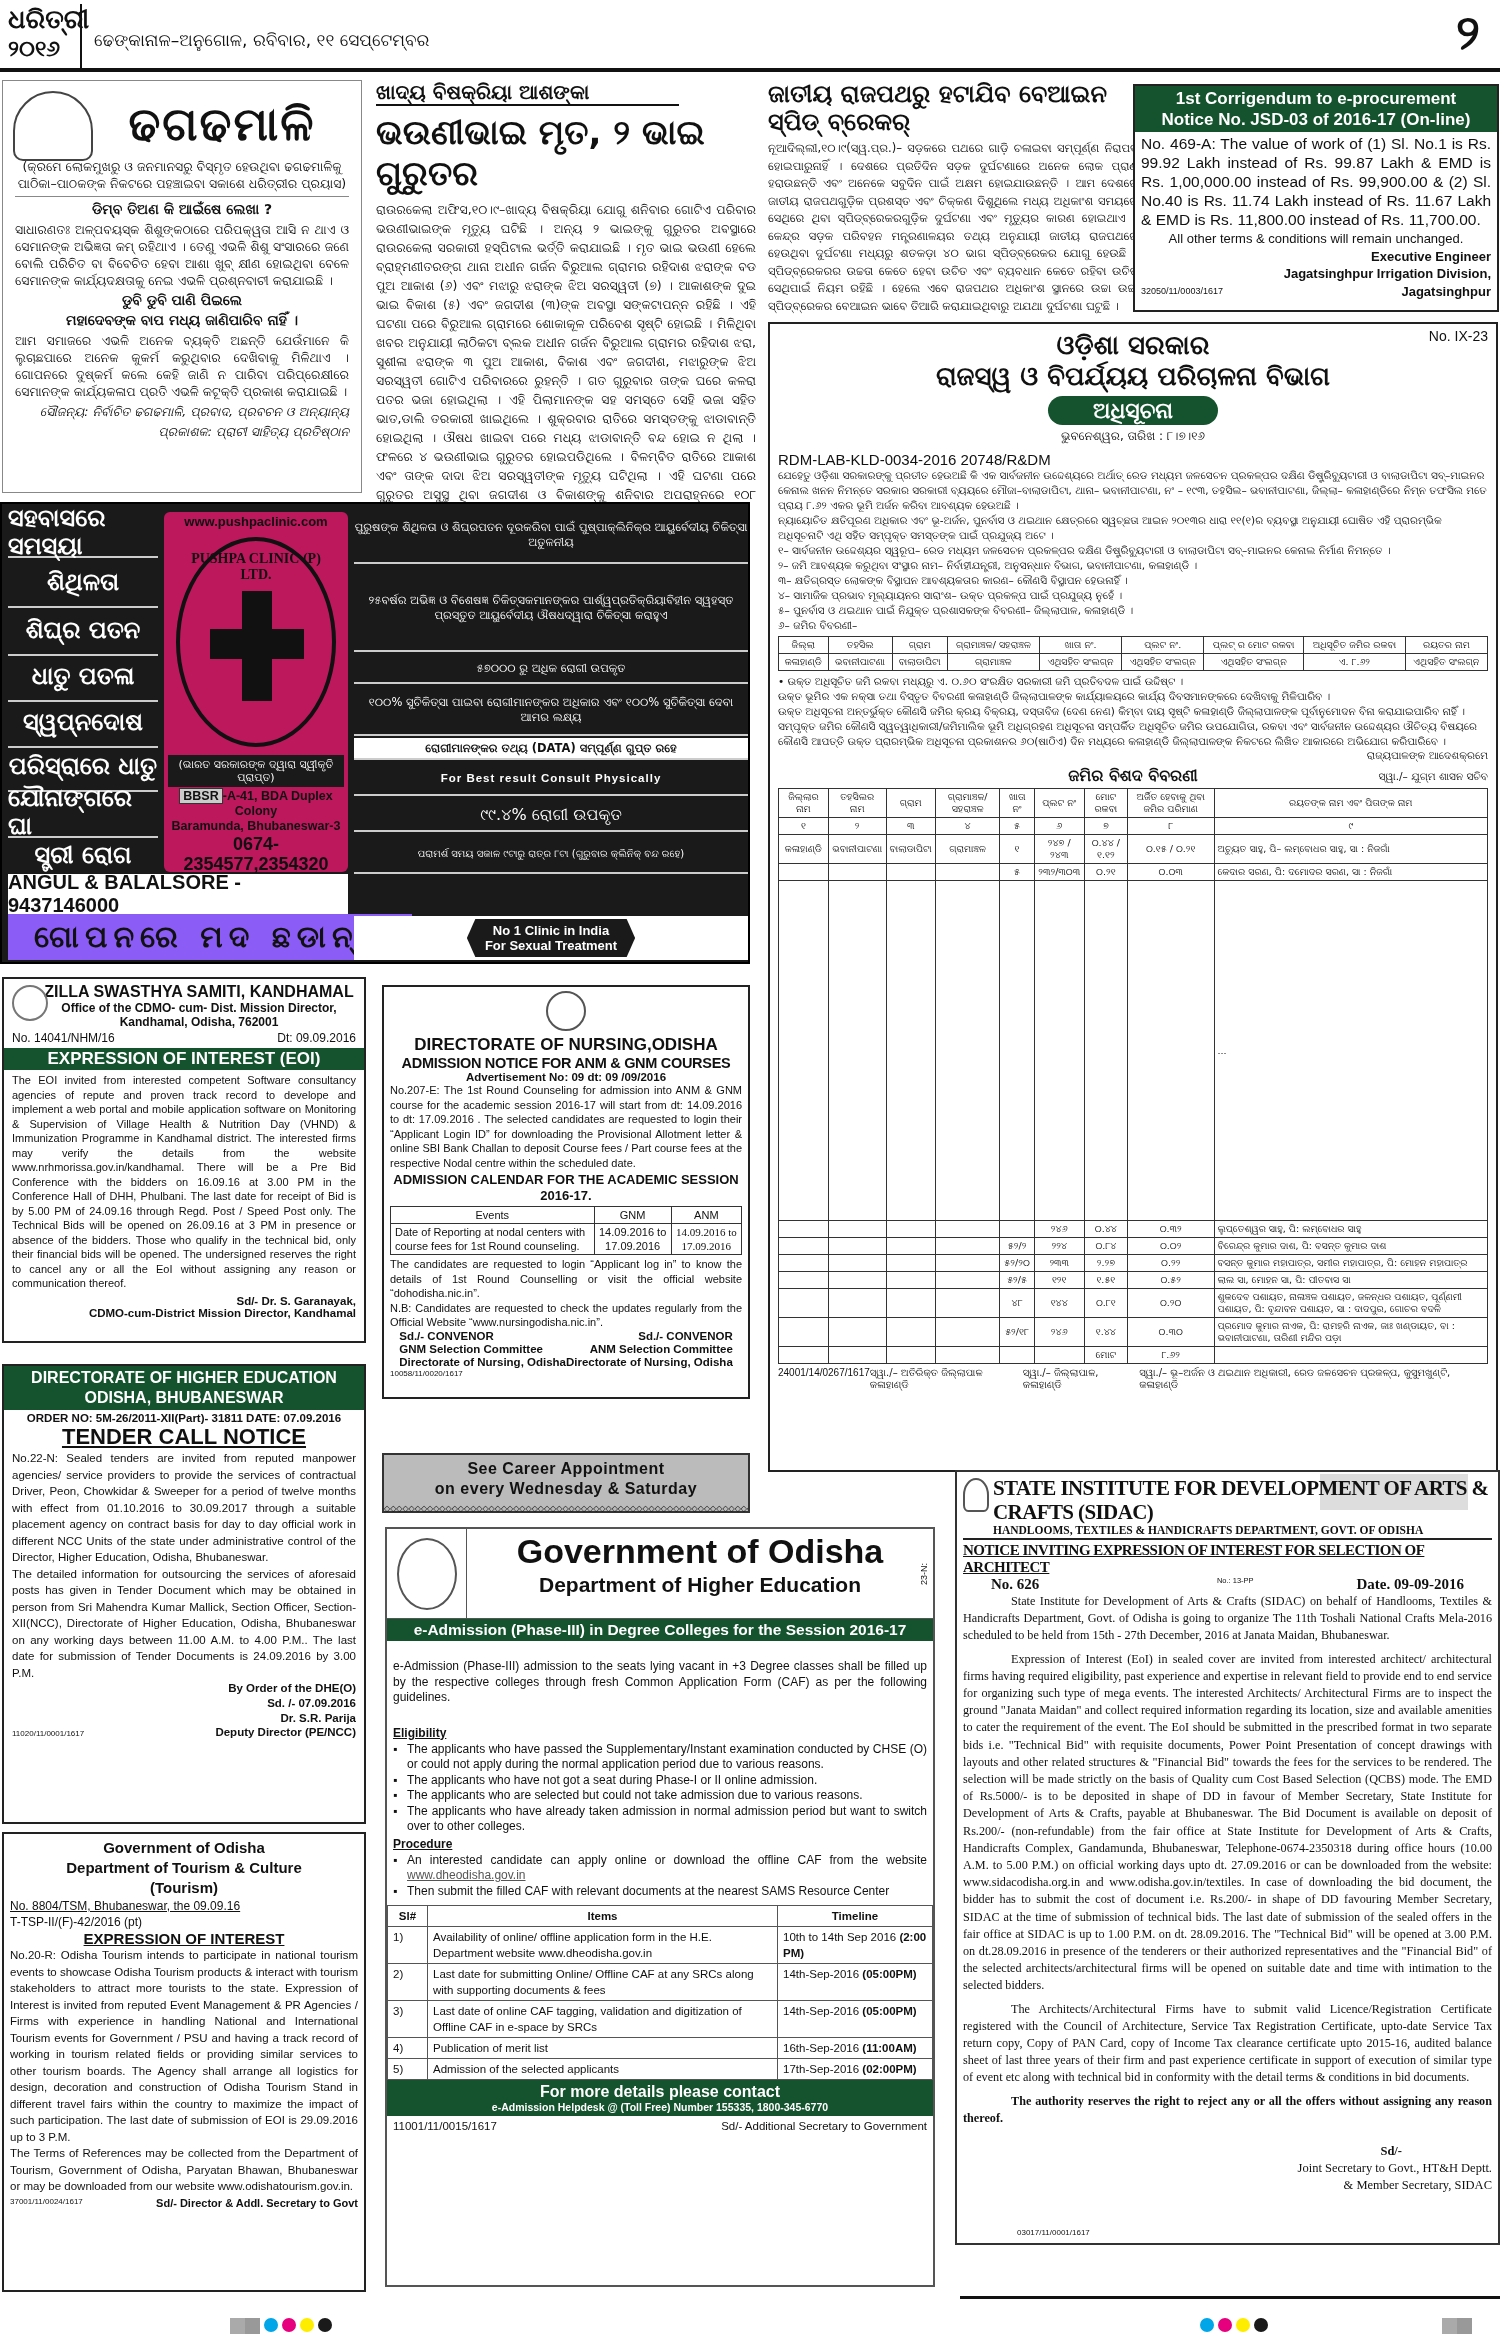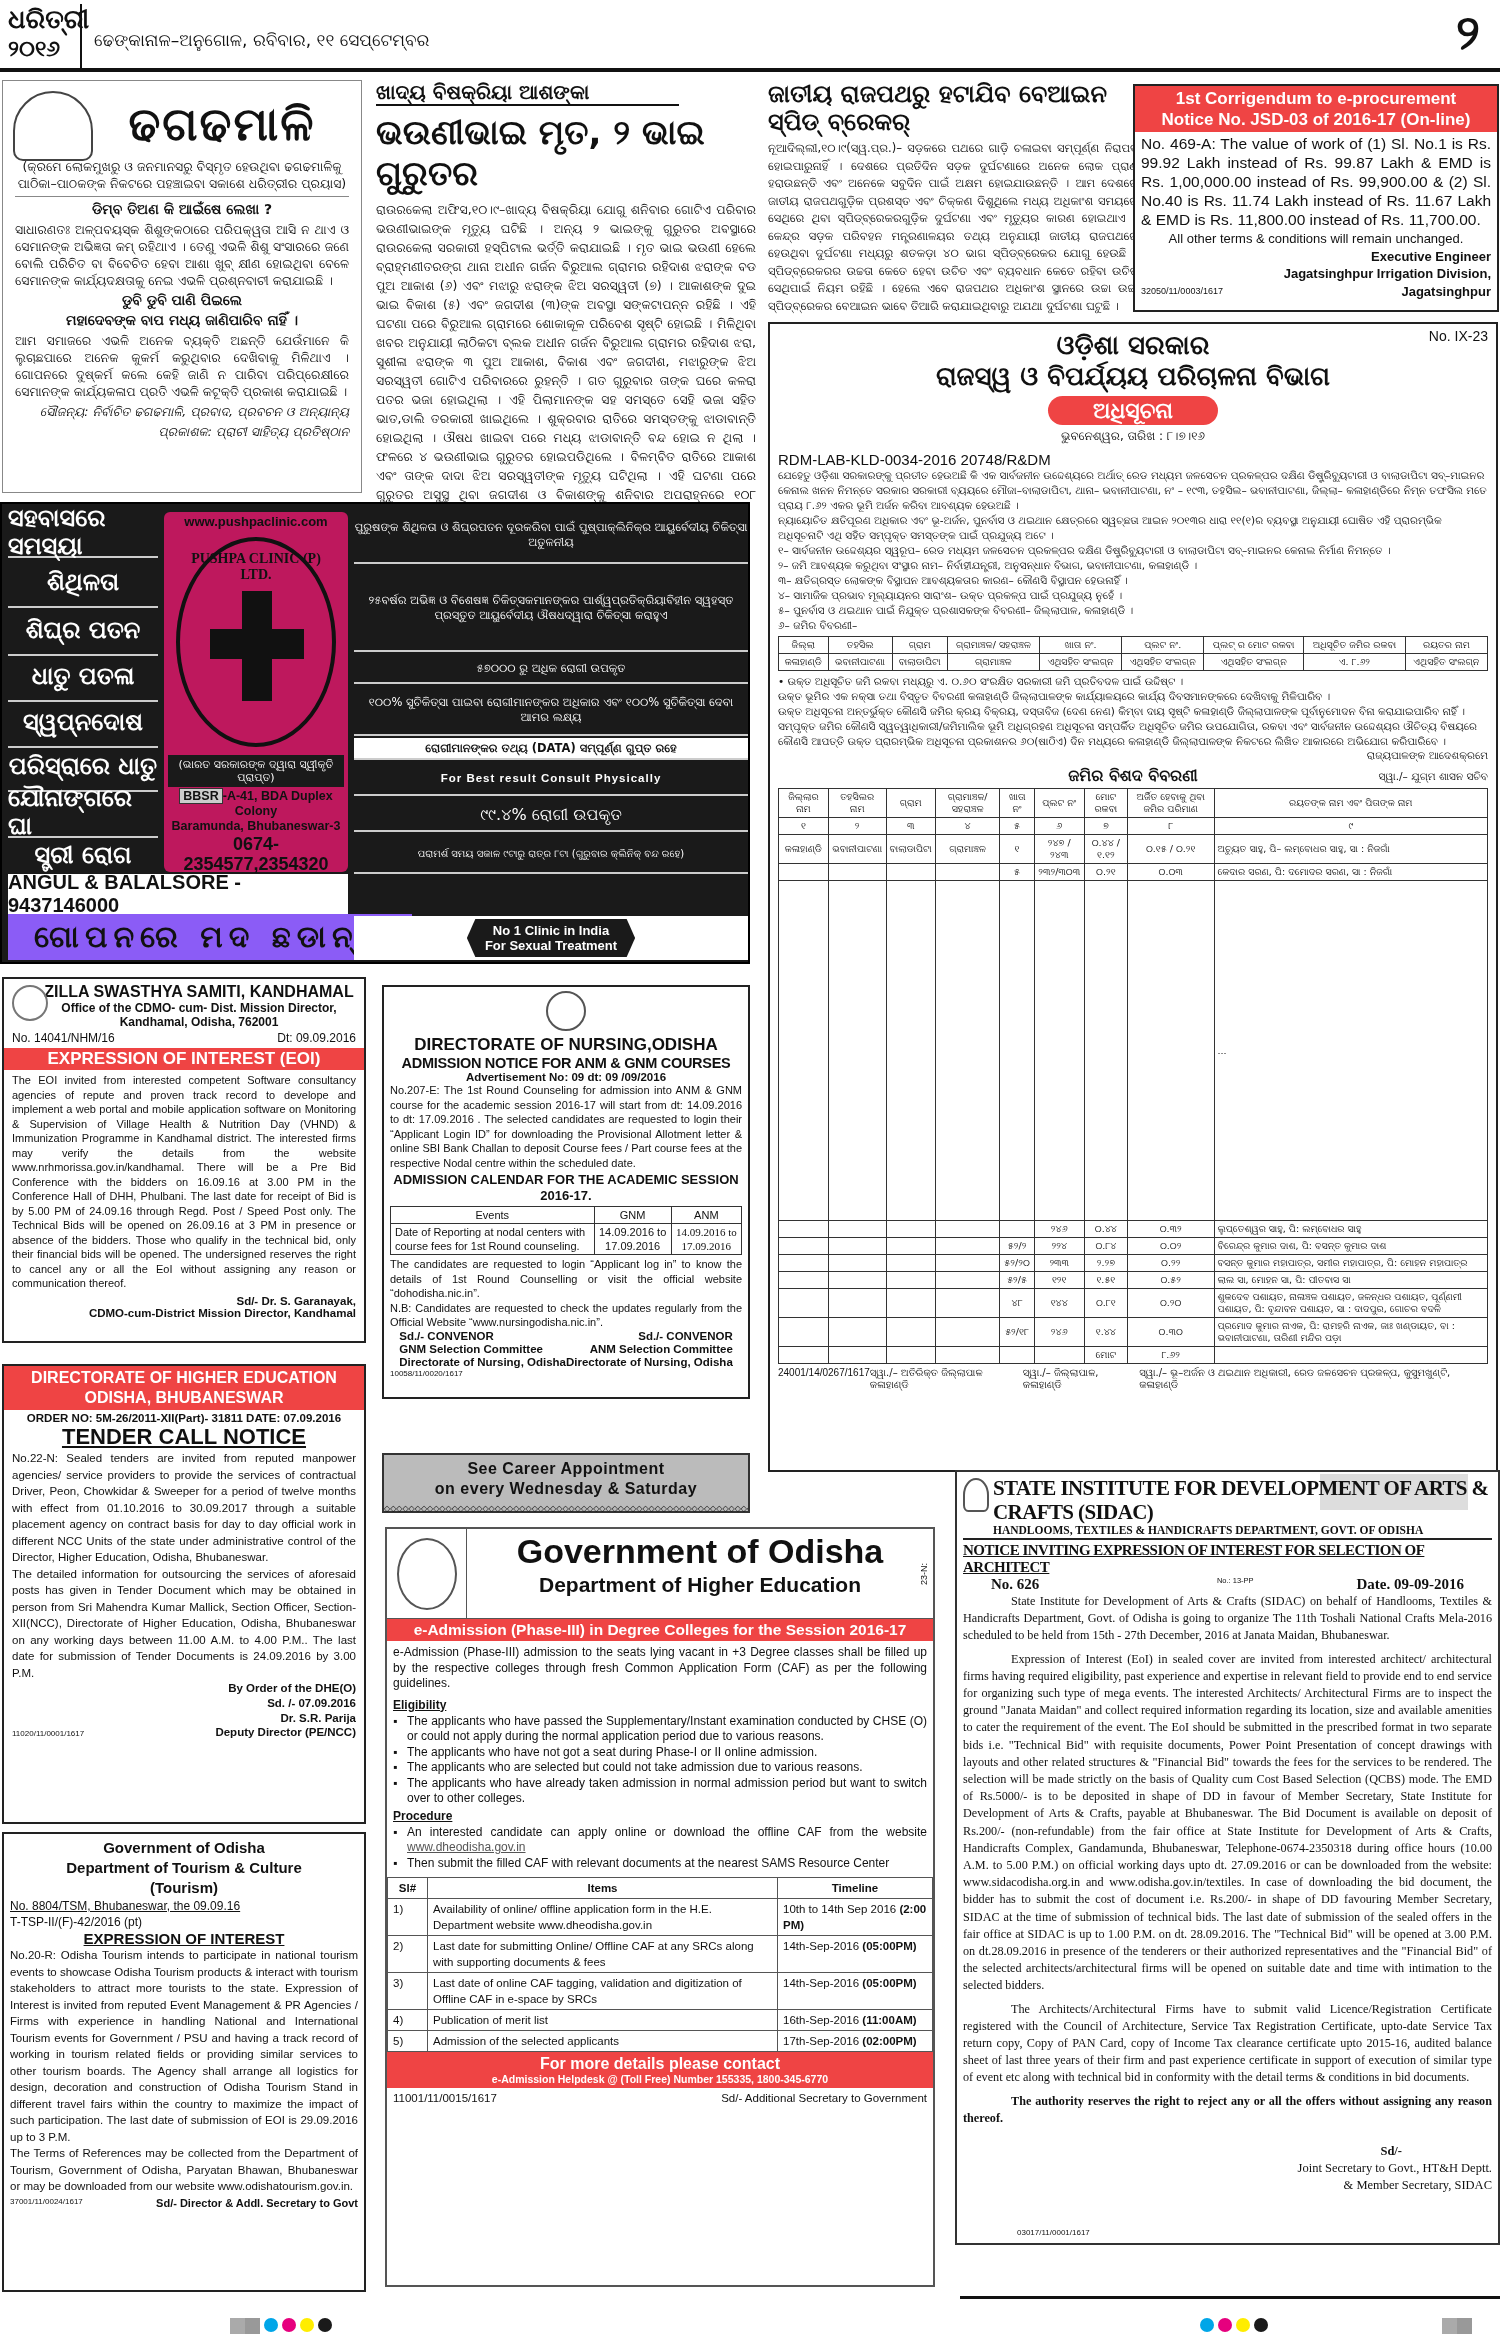--- a/index.html
+++ b/index.html
@@ -1,19 +1,19 @@
 <!DOCTYPE html>
 <html><head>
 <meta charset="utf-8">
 <style>
 *{box-sizing:border-box;margin:0;padding:0}
 body{width:1500px;height:2334px;background:#fff;font-family:"Liberation Sans",sans-serif;color:#111;position:relative;overflow:hidden}
 .abs{position:absolute}
 .box{border:2px solid #222;background:#fff}
-.blk{background:#ef4444;color:#fff}
+.blk{background:#14532d;color:#fff}
 .c{text-align:center}
 .r{text-align:right}
 .b{font-weight:bold}
 .j{text-align:justify}
 .serif{font-family:"Liberation Serif",serif}
 .or{font-family:"DejaVu Sans",sans-serif}
 
 #mast{left:0;top:0;width:1500px;height:72px;border-bottom:4px solid #111}
 #logo{left:8px;top:4px;width:68px;height:64px;font-size:26px;line-height:30px;font-weight:bold}
 #logo .yr{font-size:22px}
@@ -112,21 +112,21 @@
 
 #gov{left:385px;top:1527px;width:550px;height:760px;border:2px solid #555;font-size:12px}
 #gov .top{display:flex;height:90px;border-bottom:1px solid #555}
 #gov .emb{width:80px;border-right:1px solid #555;display:flex;align-items:center;justify-content:center}
 #gov .emb div{width:60px;height:72px;border:2px solid #555;border-radius:50%}
 #gov .titles{flex:1;text-align:center;position:relative}
 #gov .t1{font-size:34px;font-weight:bold;line-height:44px}
 #gov .t2{font-size:21px;font-weight:bold}
 #gov .side{position:absolute;right:4px;top:34px;font-size:9px;writing-mode:vertical-rl;transform:rotate(180deg)}
 #gov .ban{font-size:15.5px;font-weight:bold;text-align:center;padding:2px}
-#gov p{padding:4px 6px;line-height:15.5px;text-align:justify}
+#gov p{padding:18px 6px;line-height:15.5px;text-align:justify}
 #gov .sh{font-weight:bold;text-decoration:underline;padding:2px 6px}
 #gov ul{list-style:none;padding:0 6px}
 #gov li{padding-left:14px;position:relative;line-height:15.5px;text-align:justify}
 #gov li::before{content:"\25AA";position:absolute;left:0}
 #gov .link{text-decoration:underline;color:#555}
 #gov table{border-collapse:collapse;width:100%;margin-top:6px}
 #gov td,#gov th{border:1px solid #555;padding:2px 5px;font-size:11.5px;vertical-align:top;line-height:16px}
 #gov th{font-weight:bold;text-align:center}
 #gov .contact{text-align:center;padding:3px}
 #gov .contact .a{font-size:16px;font-weight:bold}

